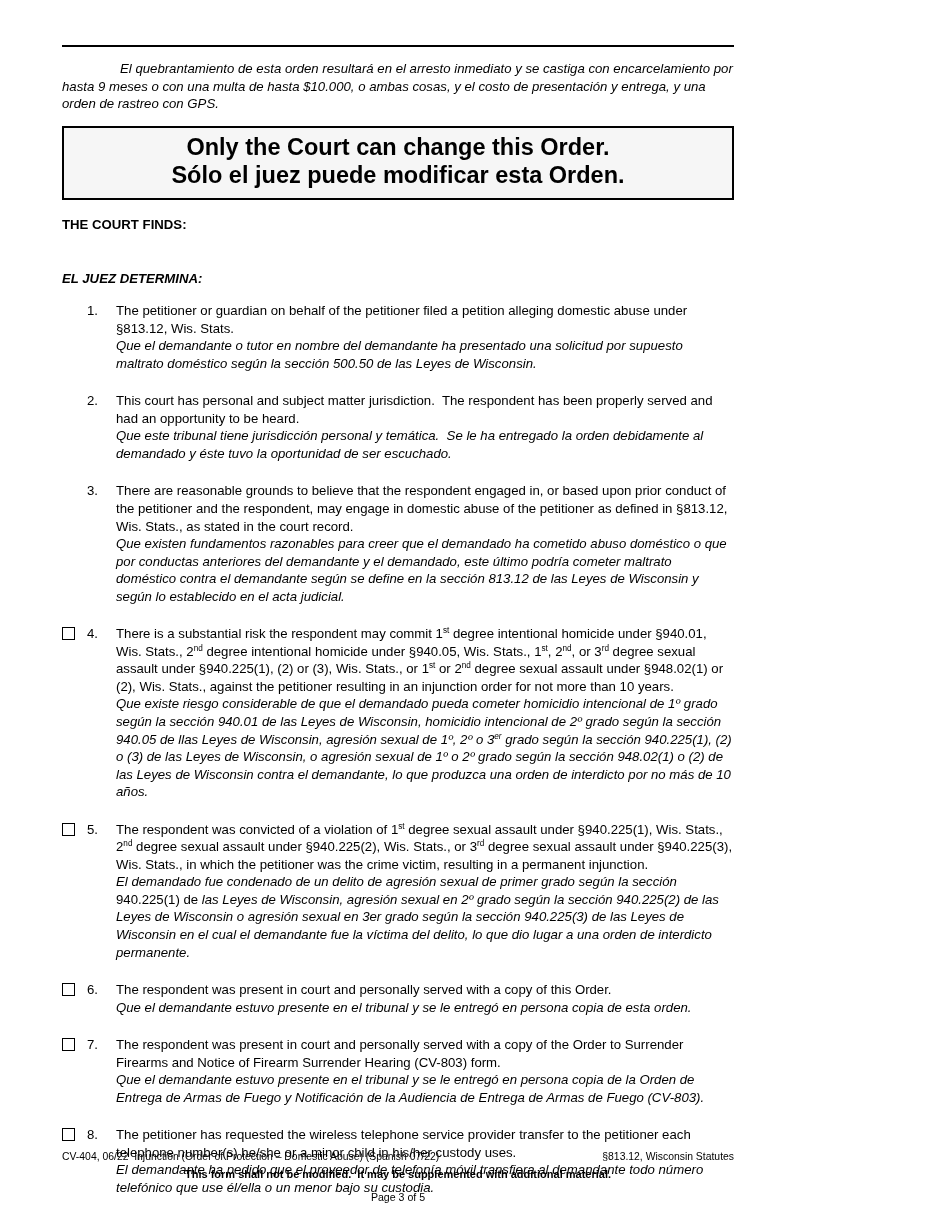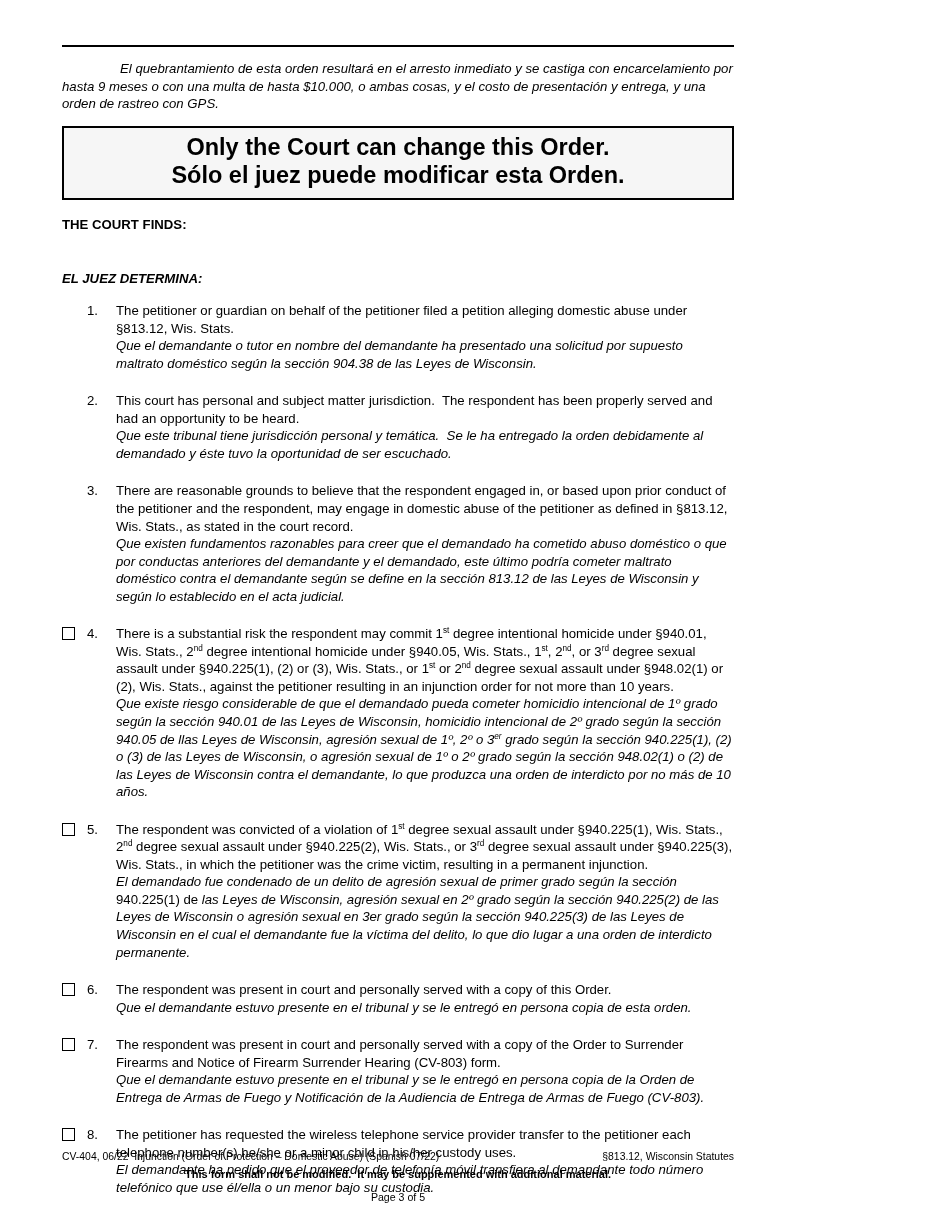--- a/index.html
+++ b/index.html
@@ -93,21 +93,21 @@
     <div class="heading-es">EL JUEZ DETERMINA:</div>
   </div>
 
   <div class="items">
 
     <div class="item">
       <span class="cb-cell"></span>
       <span class="num">1.</span>
       <div class="item-body">
         <div class="en-text"><span>The petitioner or guardian on behalf of the petitioner filed a petition alleging domestic abuse under §813.12, Wis. Stats.</span></div>
-        <div class="es-text"><span>Que el demandante o tutor en nombre del demandante ha presentado una solicitud por supuesto maltrato doméstico según la sección 904.38 de las Leyes de Wisconsin.</span></div>
+        <div class="es-text"><span>Que el demandante o tutor en nombre del demandante ha presentado una solicitud por supuesto maltrato doméstico según la sección 500.50 de las Leyes de Wisconsin.</span></div>
       </div>
     </div>
 
     <div class="item">
       <span class="cb-cell"></span>
       <span class="num">2.</span>
       <div class="item-body">
         <div class="en-text"><span>This court has personal and subject matter jurisdiction.  The respondent has been properly served and had an opportunity to be heard.</span></div>
         <div class="es-text"><span>Que este tribunal tiene jurisdicción personal y temática.  Se le ha entregado la orden debidamente al demandado y éste tuvo la oportunidad de ser escuchado.</span></div>
       </div>

